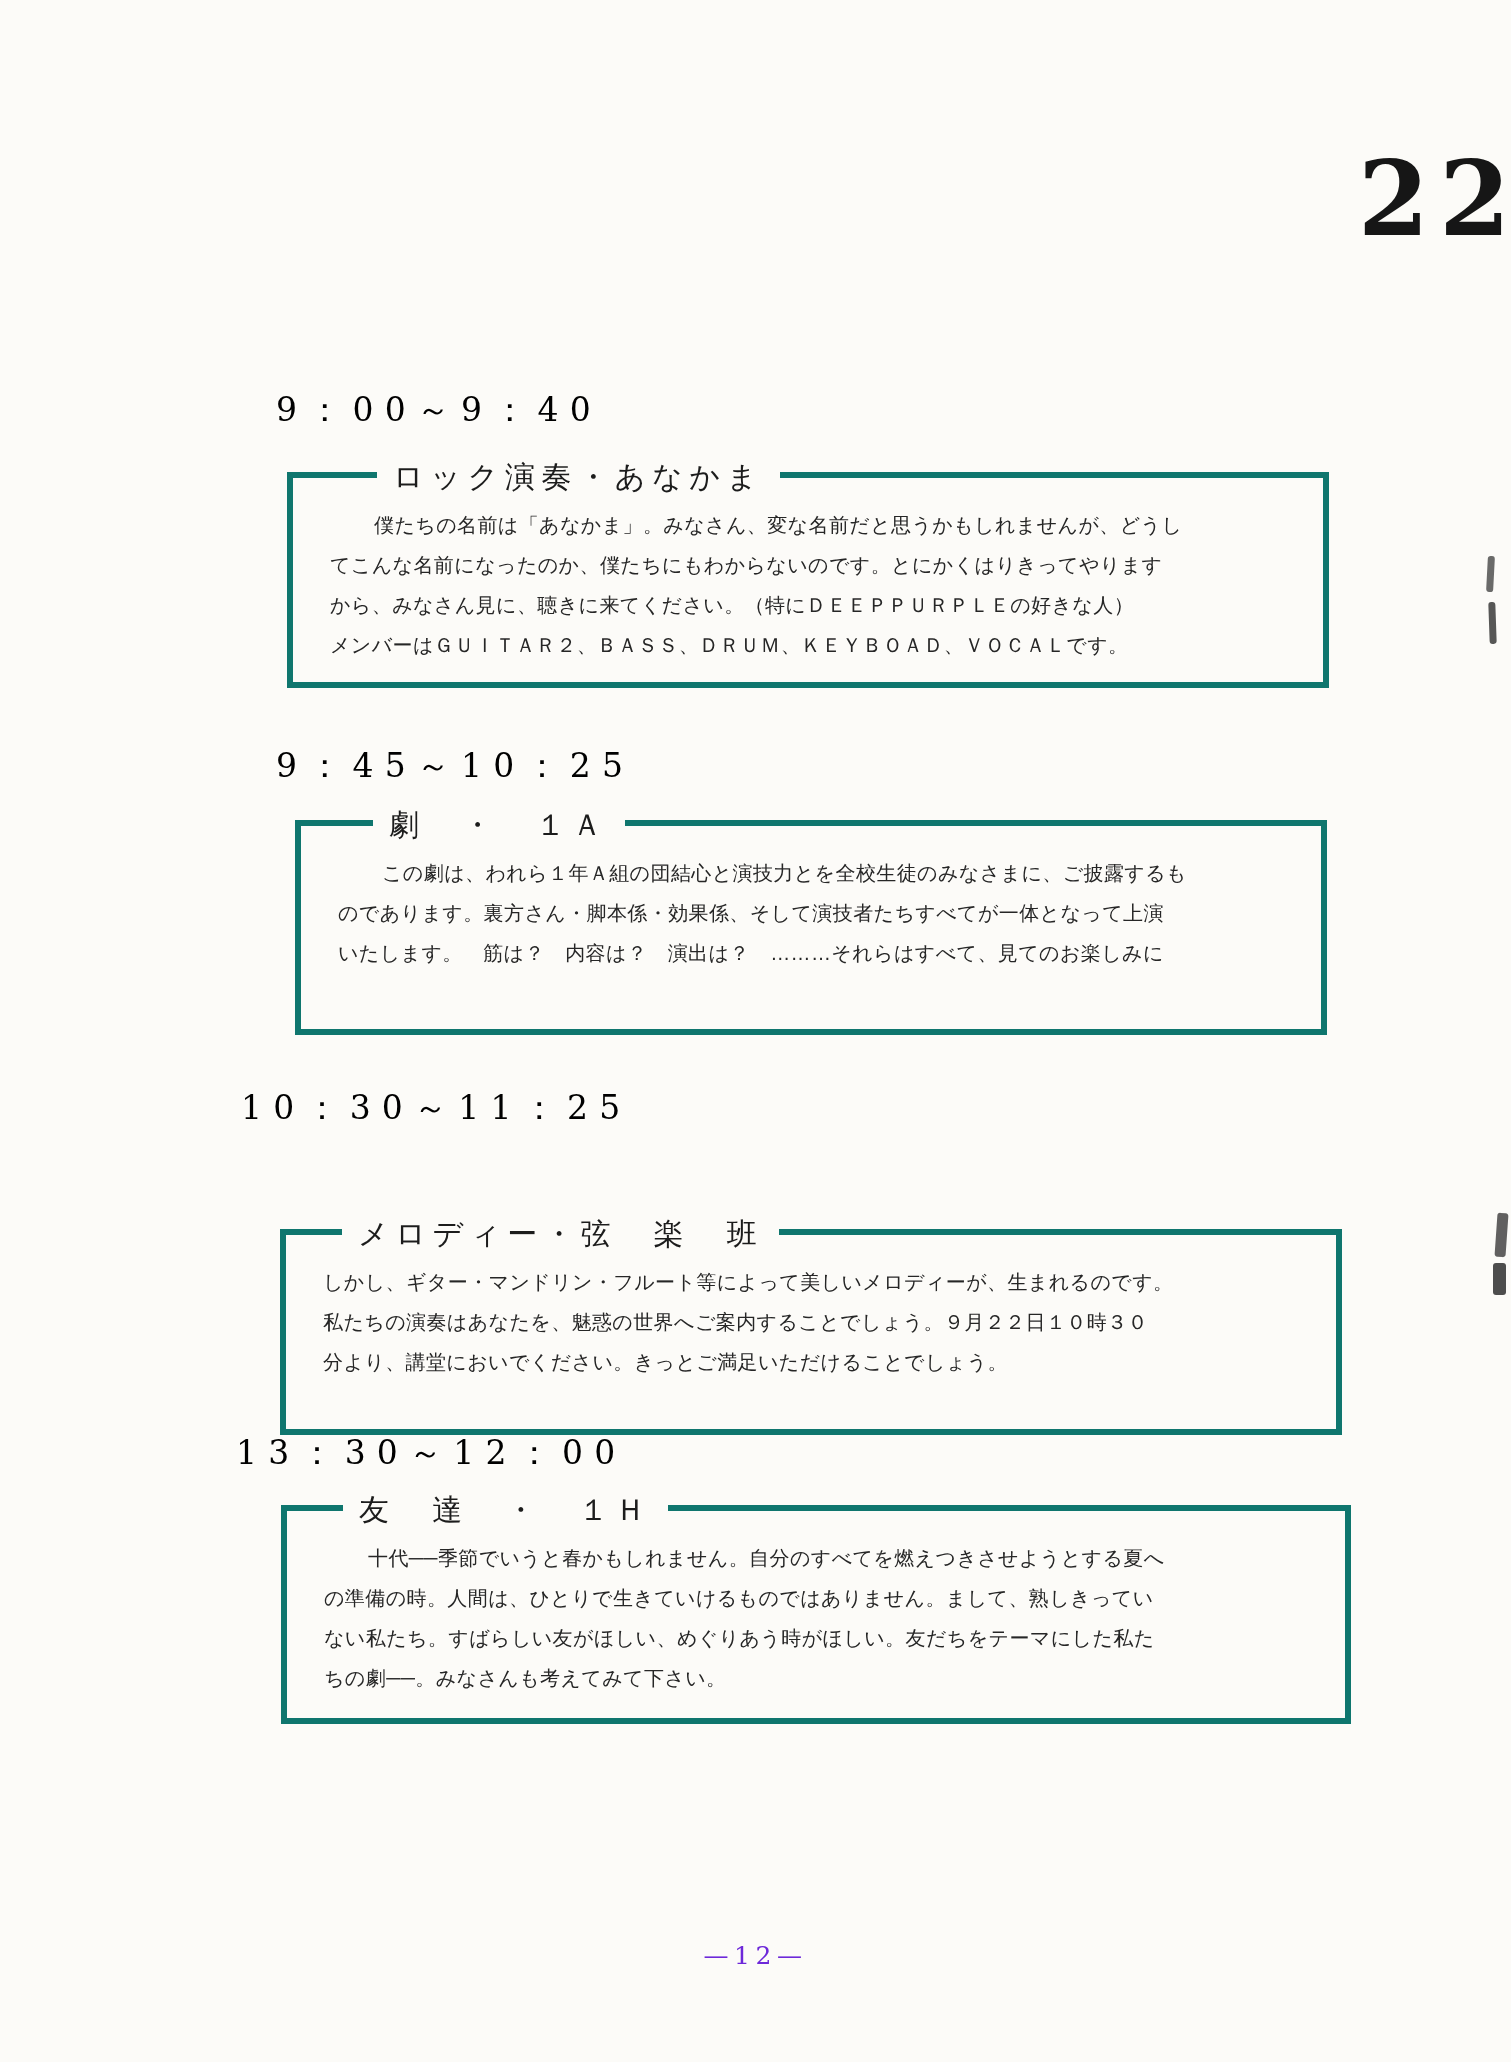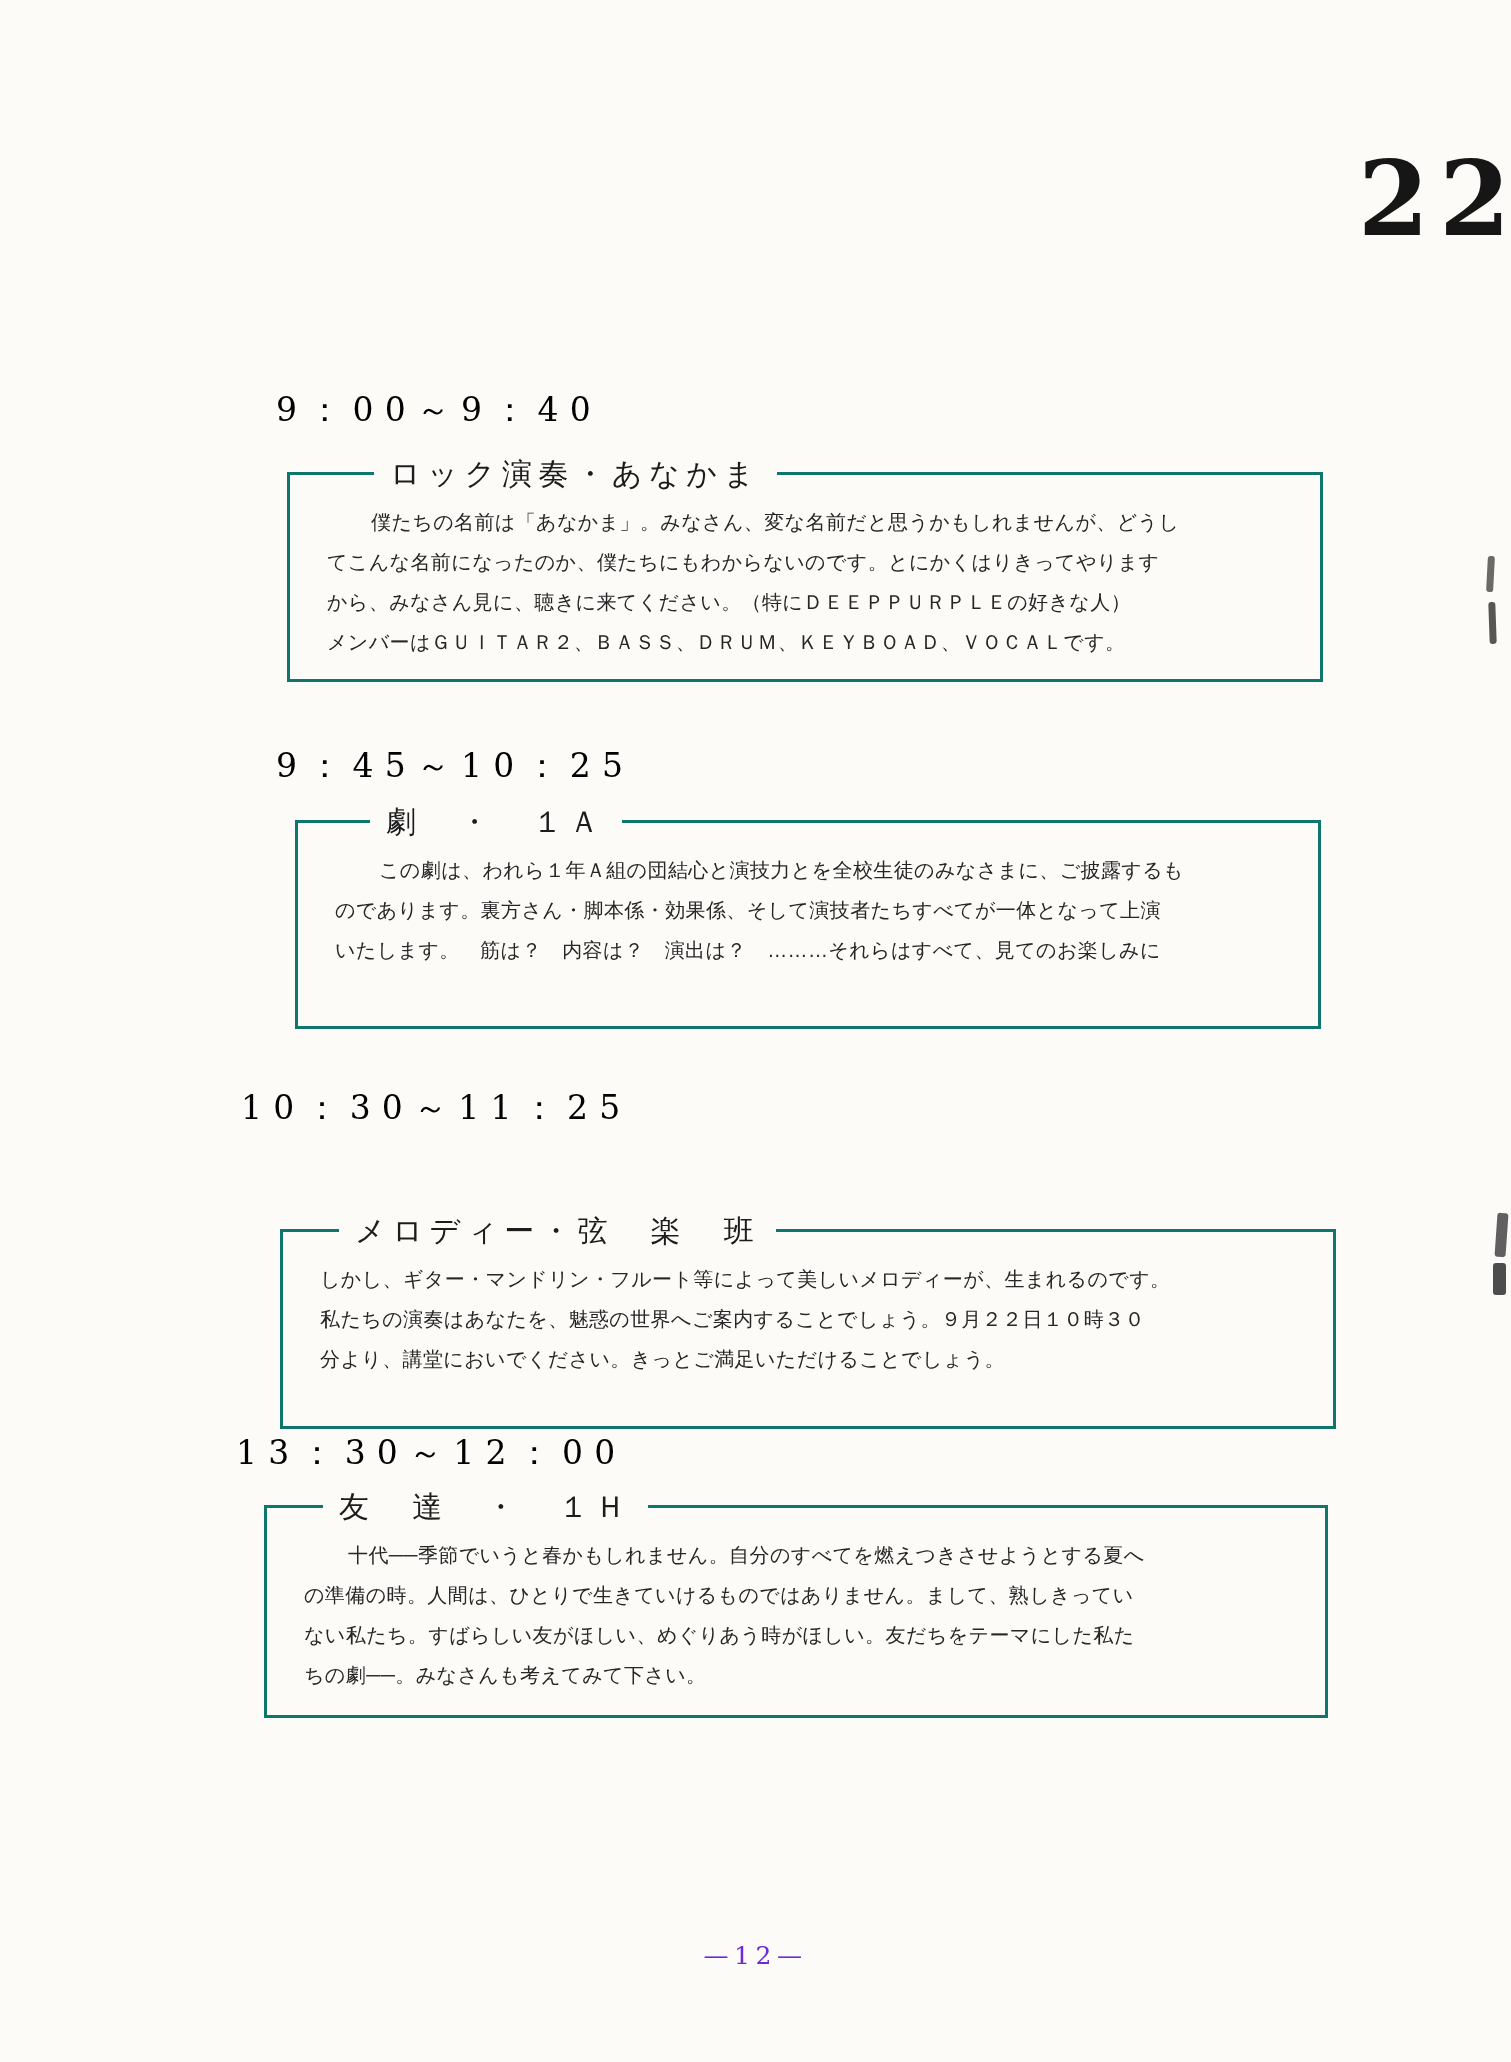--- a/index.html
+++ b/index.html
@@ -22,26 +22,26 @@
     font-family:"DejaVu Serif","Liberation Serif",serif;
     font-size:33px;letter-spacing:0.34em;color:#000000;
     white-space:nowrap;line-height:1.1;
   }
   .t1{left:276px;top:392px}
   .t2{left:276px;top:748px}
   .t3{left:241px;top:1090px}
   .t4{left:236px;top:1435px}
   .box{
     position:absolute;
-    border:3px solid #0f766e;
+    border:6px solid #0f766e;
   }
   .b1{left:287px;top:472px;width:1030px;height:204px}
   .b2{left:295px;top:820px;width:1020px;height:203px}
   .b3{left:280px;top:1229px;width:1050px;height:194px}
-  .b4{left:264px;top:1505px;width:1058px;height:207px}
+  .b4{left:281px;top:1505px;width:1058px;height:207px}
   .box-title{
     position:absolute;top:-23px;
     background:#fcfbf8;
     padding:0 16px;
     font-size:30px;letter-spacing:0.22em;
     color:#1c1c1c;white-space:nowrap;line-height:44px;height:44px;
     font-weight:500;
   }
   .b1 .box-title{left:84px}
   .b2 .box-title{left:72px}

